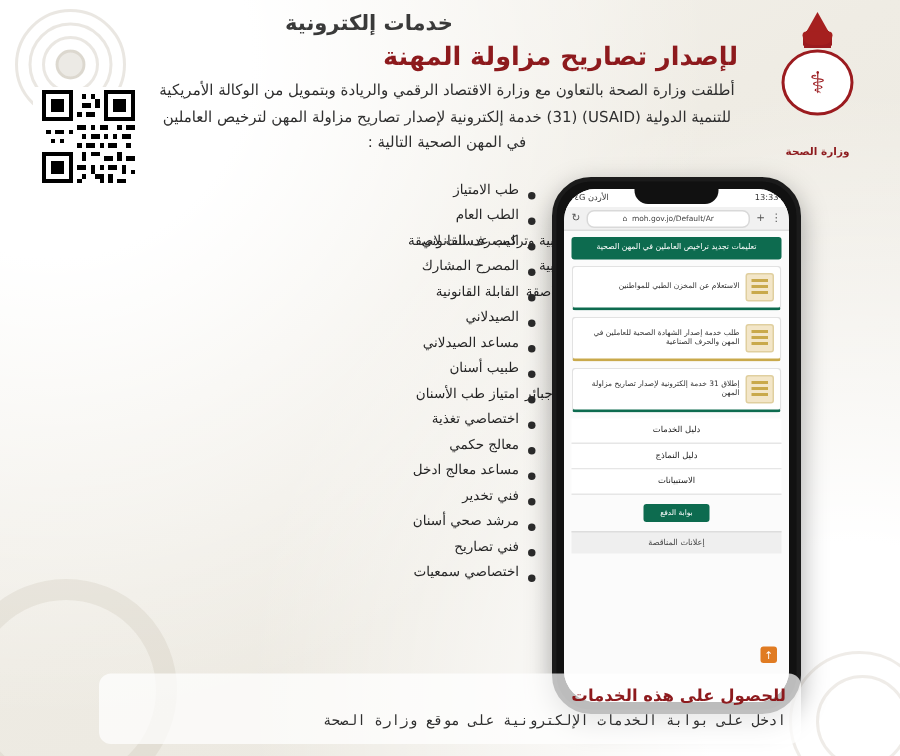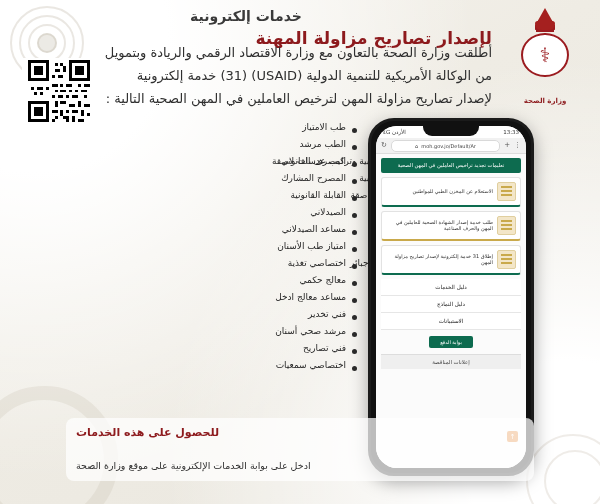--- a/index.html
+++ b/index.html
@@ -58,22 +58,22 @@
   .logo-text{
     margin-top:20px;font-size:7px;color:#8d1a1d;font-weight:bold;text-align:center;
     line-height:1.25;letter-spacing:.2px;
   }
   .title-wrap{
     position:absolute;top:8px;left:0;right:108px;text-align:center;
   }
   .title-1{font-size:14px;color:#3a3a3a;font-weight:bold;letter-spacing:.3px;}
   .title-2{font-size:17px;color:#8d1a1d;font-weight:bold;margin-top:4px;letter-spacing:.3px;text-align:right;}
   .intro{
-    position:absolute;top:42px;left:104px;right:108px;
-    text-align:right;font-size:13px;line-height:1.75;color:#2f2f2f;
+    position:absolute;top:52px;left:104px;right:108px;
+    text-align:center;font-size:10px;line-height:1.75;color:#2f2f2f;
   }
 
   
   .qr{
     position:absolute;left:22px;top:58px;width:66px;height:66px;background:#fff;padding:2px;
   }
   .qr svg{display:block;}
 
   
   .cols{
@@ -152,26 +152,26 @@
     margin-top:6px;background:#efefef;border-top:1px solid #ddd;
     font-size:5.4px;color:#444;text-align:center;padding:4px 0;
   }
   .scroll-up{
     position:absolute;right:8px;bottom:26px;width:11px;height:11px;border-radius:2px;
     background:#e07b22;color:#fff;font-size:7px;display:flex;align-items:center;justify-content:center;
   }
 
   
   .cta{
-    position:absolute;left:66px;right:66px;bottom:23px;
+    position:absolute;left:66px;right:66px;bottom:8px;
     background:rgba(255,255,255,.72);
-    border-radius:8px;padding:8px 10px 10px;text-align:left;
+    border-radius:8px;padding:8px 10px 10px;text-align:right;
   }
   .cta-1{font-size:11px;color:#8d1a1d;font-weight:bold;}
-  .cta-2{font-size:9.5px;color:#2f2f2f;margin-top:21px;}
+  .cta-2{font-size:9.5px;color:#2f2f2f;margin-top:5px;font-family:Liberation Mono, monospace;}
   .cta-3{font-size:13px;color:#2f2f2f;font-weight:bold;margin-top:5px;direction:ltr;}
 </style>
 </head>
 <body>
 
 <div class="page">
 
   <div class="ring r1"></div>
   <div class="ring r2"></div>
   <div class="ring r3"></div>
@@ -324,41 +324,45 @@
           <span>مساعد فني أسنان</span>
         </div>
       </div>
     <div class="col" id="col-right">
         <div class="li">
           <span class="bullet"></span>
           <span>طب الامتياز</span>
         </div>
         <div class="li">
           <span class="bullet"></span>
-          <span>الطب مرشد</span>
+          <span>الطب العام</span>
         </div>
         <div class="li">
           <span class="bullet"></span>
           <span>المصرف القانوني</span>
         </div>
         <div class="li">
           <span class="bullet"></span>
           <span>المصرح المشارك</span>
         </div>
         <div class="li">
           <span class="bullet"></span>
           <span>القابلة القانونية</span>
         </div>
         <div class="li">
           <span class="bullet"></span>
           <span>الصيدلاني</span>
         </div>
         <div class="li">
           <span class="bullet"></span>
           <span>مساعد الصيدلاني</span>
+        </div>
+        <div class="li">
+          <span class="bullet"></span>
+          <span>طبيب أسنان</span>
         </div>
         <div class="li">
           <span class="bullet"></span>
           <span>امتياز طب الأسنان</span>
         </div>
         <div class="li">
           <span class="bullet"></span>
           <span>اختصاصي تغذية</span>
         </div>
         <div class="li">

